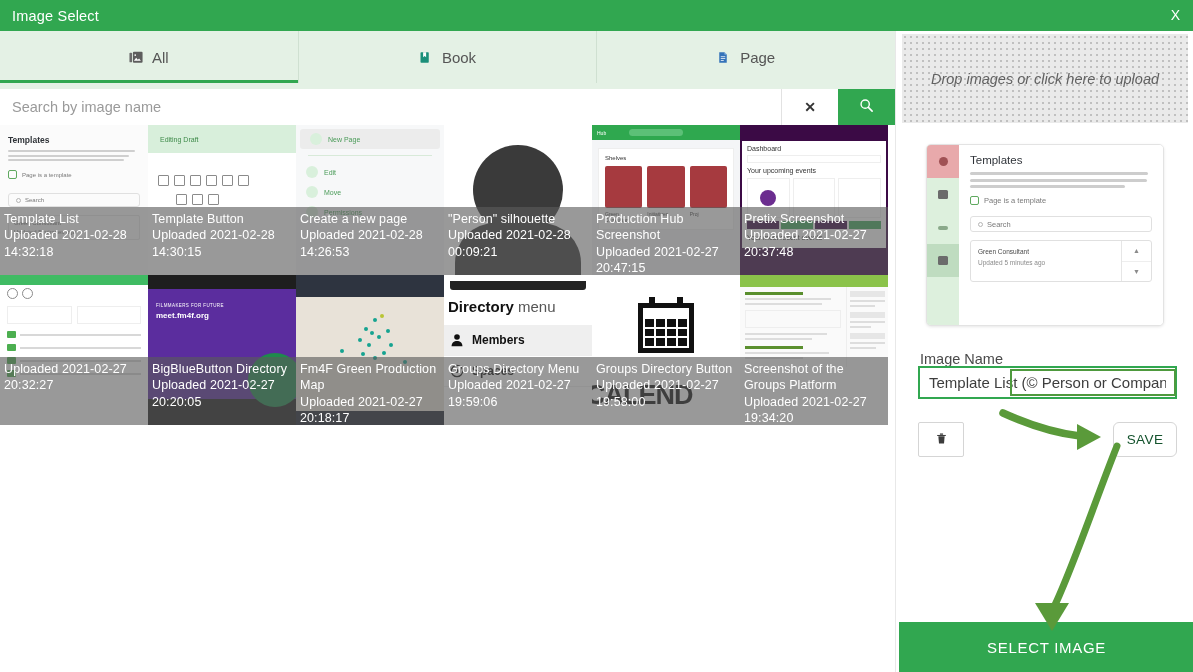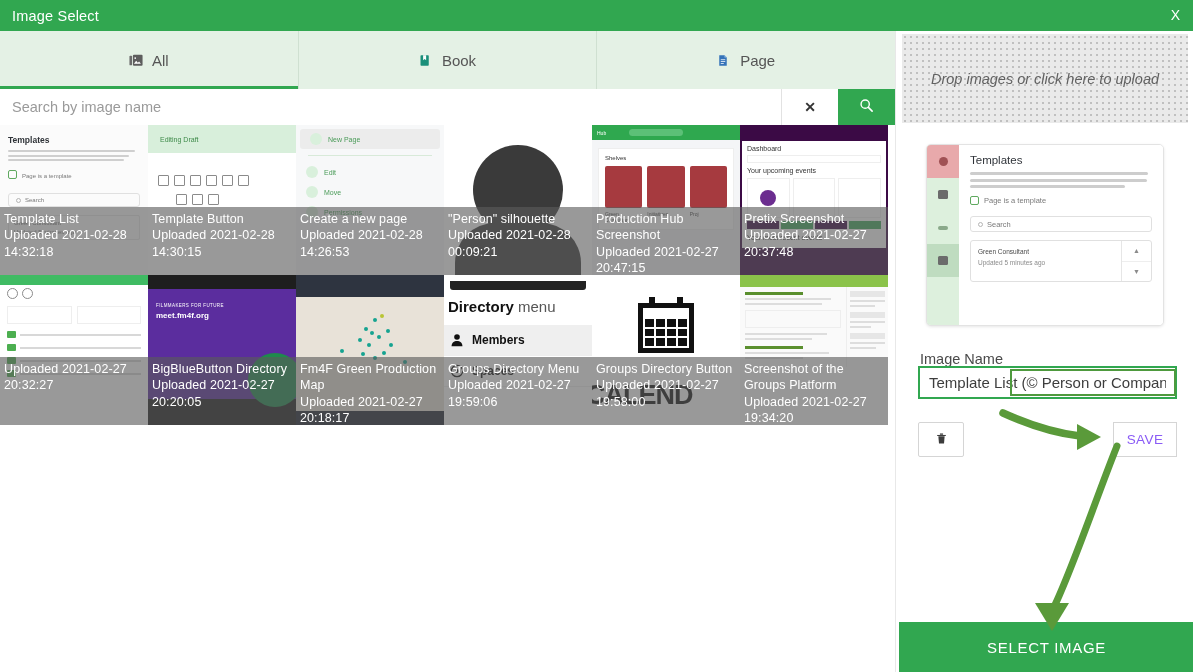--- a/index.html
+++ b/index.html
@@ -31,21 +31,21 @@
     position: absolute; left: 0; top: 31px; width: 895px; height: 641px;
     background: #ffffff;
   }
 
   
   .tabs {
     position: absolute; left: 0; top: 0; width: 895px; height: 58px;
     display: flex; background: #e4f1e5;
   }
   .tab {
-    flex: 1 1 0; height: 58px;
+    flex: 1 1 0; height: 52px;
     display: flex; align-items: center; justify-content: center; gap: 9px;
     font-size: 15px; color: #555555; cursor: pointer;
     border-right: 1px solid #cfe0d1; position: relative;
   }
   .tab:last-child { border-right: none; }
   .tab.active::after {
     content: ""; position: absolute; left: 0; right: 0; bottom: 0;
     height: 3px; background: #31a750;
   }
   .tab-ico { display: inline-flex; width: 14px; height: 15px; }
@@ -121,21 +121,21 @@
   .pv-rail { width: 32px; background: #ddf0dd; display: flex; flex-direction: column; }
   .pv-rail-item { height: 33px; display: flex; align-items: center; justify-content: center; }
   .pv-rail-item.red { background: #e8a9ab; }
   .pv-rail-item.sel { background: #bfdcc0; }
   .pv-sq { width: 10px; height: 9px; border-radius: 1.5px; background: #6b6b6b; }
   .pv-sq.round { border-radius: 50%; background: #a05154; width: 9px; height: 9px; }
   .pv-sq.thin { height: 4px; border-radius: 2px; background: #8aa98a; }
   .pv-body { flex: 1 1 auto; padding: 9px 11px 0 11px; background: #ffffff; }
   .pv-title { font-size: 11.5px; color: #30343a; margin-bottom: 6px; }
   .pv-line { height: 3px; background: #cdcdcd; border-radius: 2px; margin-bottom: 3.5px; }
-  .pv-check { display: flex; align-items: flex-end; gap: 5px; margin: 8px 0 11px 0; }
+  .pv-check { display: flex; align-items: center; gap: 5px; margin: 8px 0 11px 0; }
   .pv-box { width: 9px; height: 9px; border: 1px solid #5fa95f; border-radius: 2px; }
   .pv-cap { font-size: 6px; color: #7a7a7a; }
   .pv-search {
     height: 16px; border: 1px solid #e0e0e0; border-radius: 3px;
     display: flex; align-items: center; padding-left: 7px; gap: 4px;
     margin-bottom: 8px;
   }
   .pv-mag { width: 5px; height: 5px; border: 1px solid #b5b5b5; border-radius: 50%; }
   .pv-list { border: 1px solid #e0e0e0; border-radius: 3px; display: flex; height: 42px; }
   .pv-list-main { flex: 1 1 auto; padding: 7px 0 0 7px; }
@@ -159,23 +159,23 @@
     position: absolute; left: 1009px; top: 369px; width: 166px; height: 27px;
     border: 2px solid #4e9a3e; pointer-events: none; z-index: 6;
   }
   .btn-trash {
     position: absolute; left: 917px; top: 422px; width: 46px; height: 35px;
     background: #ffffff; border: 1px solid #d5d5d5; border-radius: 2px;
     display: flex; align-items: center; justify-content: center; cursor: pointer;
   }
   .btn-save {
     position: absolute; left: 1112px; top: 422px; width: 64px; height: 35px;
-    background: #ffffff; border: 1px solid #d5d5d5; border-radius: 0;
+    background: #ffffff; border: 1px solid #d5d5d5; border-radius: 6px;
     display: flex; align-items: center; justify-content: center;
-    font-size: 13.5px; color: #8b5cf6; cursor: pointer; letter-spacing: .4px;
+    font-size: 13.5px; color: #14532d; cursor: pointer; letter-spacing: .4px;
     font-family: "Liberation Sans", sans-serif;
   }
   .btn-select {
     position: absolute; left: 898px; top: 622px; width: 295px; height: 50px;
     background: #31a750; border: none; color: #ffffff;
     font-size: 15px; letter-spacing: .7px; cursor: pointer;
     font-family: "Liberation Sans", sans-serif;
   }
   .annot { position: absolute; left: 895px; top: 31px; width: 298px; height: 641px; pointer-events: none; z-index: 8; }
 

